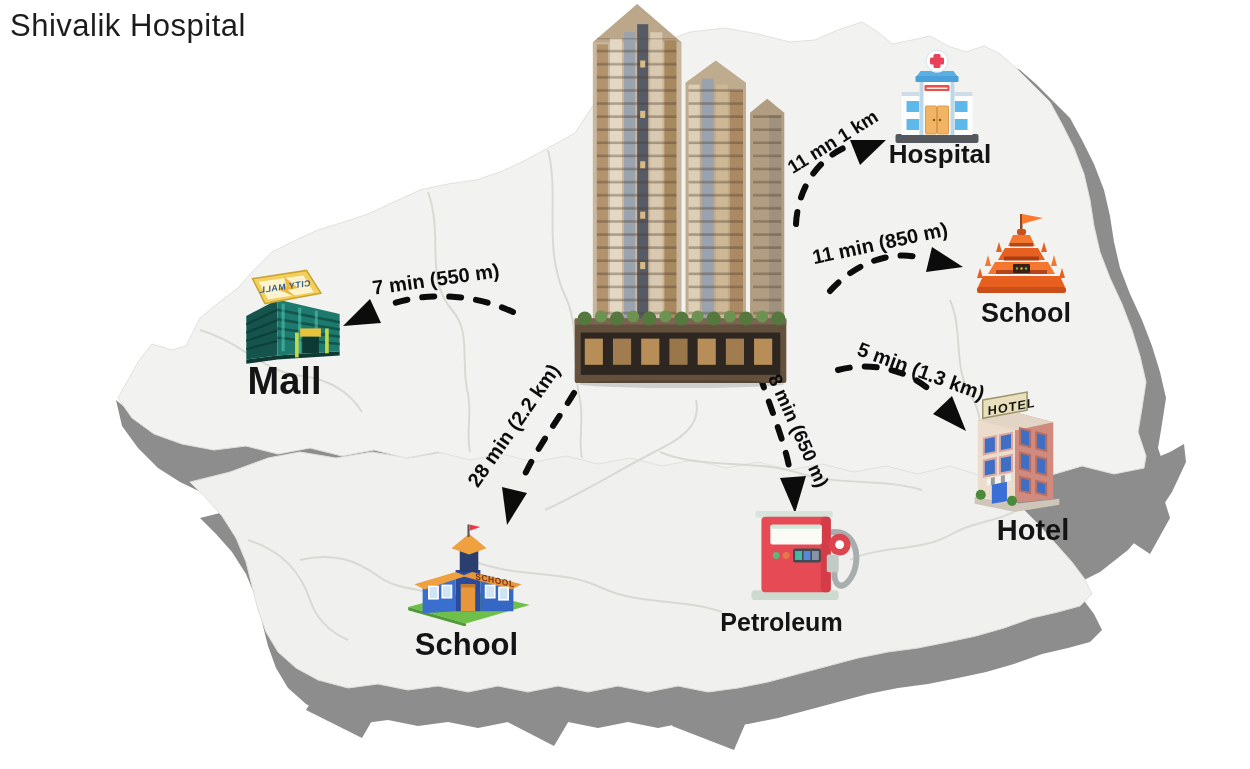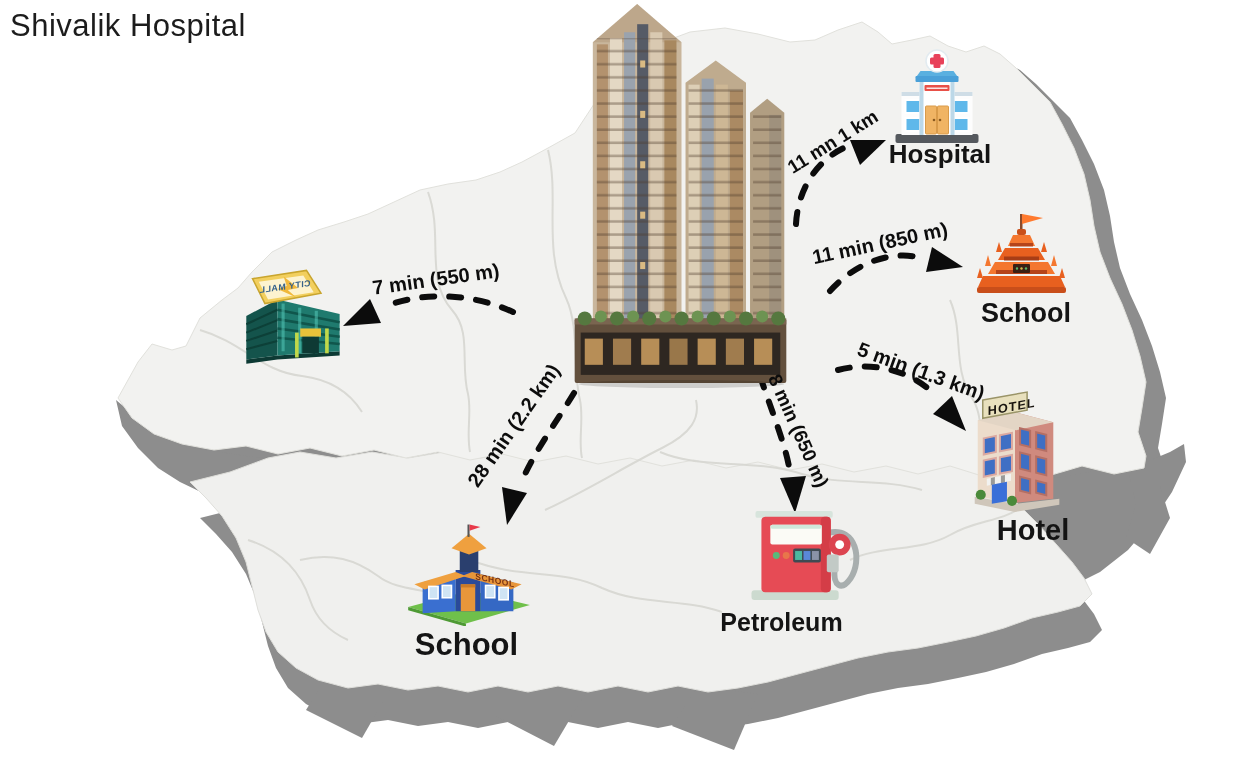--- a/index.html
+++ b/index.html
@@ -295,15 +295,16 @@
     <rect x="74" y="41" width="3" height="41" fill="#5ad0c0" opacity="0.5"></rect>
     <polygon points="14,10 66,2 80,24 26,34" fill="#f2cf5e" stroke="#c9a52e" stroke-width="1.5"></polygon>
     <polygon points="20,13 63,7 73,23 29,30" fill="#fdf3cf"></polygon>
     <polygon points="44,8 58,19 48,21 56,28 38,20 47,17" fill="#f0b83a"></polygon>
     <text transform="matrix(-1,0.14,0,1,70,17)" font-family="Liberation Sans, sans-serif" font-size="8.5" font-weight="bold" fill="#35618a" letter-spacing="0.5">CITY MALL</text>
     <rect x="60" y="58" width="20" height="8" fill="#e8c23a"></rect>
     <rect x="62" y="66" width="16" height="16" fill="#0e3a34"></rect>
     <rect x="55" y="62" width="3.5" height="24" fill="#c0d84a"></rect>
     <rect x="84" y="58" width="3.5" height="24" fill="#c0d84a"></rect>
   </svg>
+  <div class="loc-label" style="left:202px; top:362px; width:165px; font-size:38px;">Mall</div>
   <div class="dist-label" style="left:366px; top:268px; width:140px; font-size:20px; transform:rotate(-8deg);">7 min (550 m)</div>
 
 </div>
 
 </body></html>

